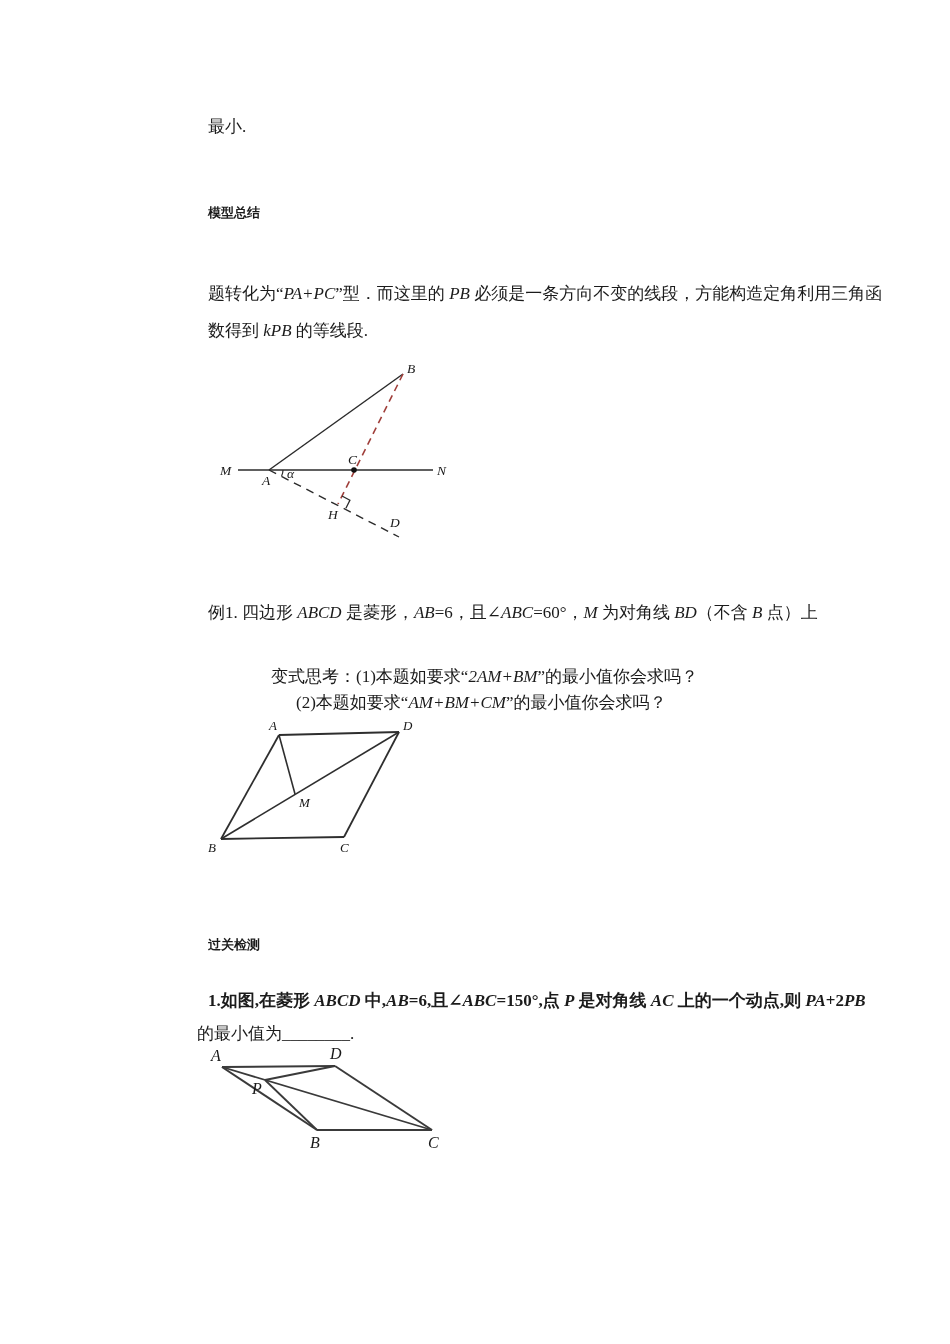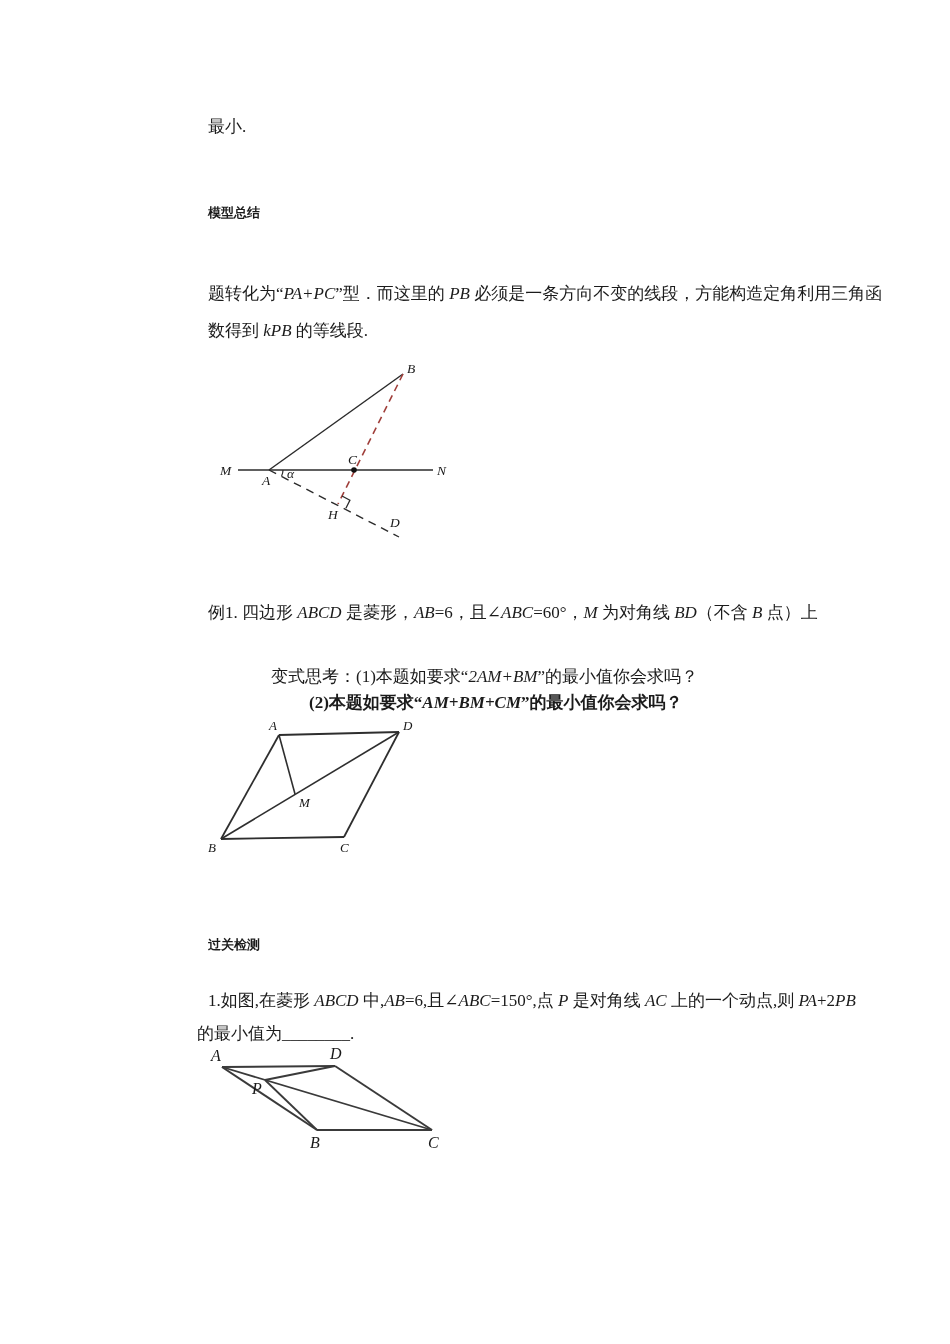--- a/index.html
+++ b/index.html
@@ -61,39 +61,39 @@
     <text x="141" y="106">C</text>
     <text x="121" y="161">H</text>
     <text x="183" y="169">D</text>
     <text x="80" y="120" font-size="12.5">α</text>
   </svg>
 
   <div class="abs t" style="left:141px; top:588px;margin-top:14px;"><span>例1. 四边形 </span><i>ABCD</i><span> 是菱形，</span><i>AB</i><span>=6，且∠</span><i>ABC</i><span>=60°，</span><i>M</i><span> 为对角线 </span><i>BD</i><span>（不含 </span><i>B</i><span> 点）上</span></div>
 
 
   <div class="abs t" style="left:159px; top:666px;margin-left:45px;"><span>变式思考：(1)本题如要求“</span><i>2AM+BM</i><span>”的最小值你会求吗？</span></div>
-  <div class="abs t" style="left:242px; top:692px;font-weight:bold;"><span>(2)本题如要求“</span><i>AM+BM+CM</i><span>”的最小值你会求吗？</span></div>
+  <div class="abs t" style="left:229px; top:692px;"><span>(2)本题如要求“</span><i>AM+BM+CM</i><span>”的最小值你会求吗？</span></div>
 
   <svg class="fig fig2 abs" style="left:140px; top:718px;" width="215" height="140" viewBox="0 0 215 140">
     <line x1="72" y1="17" x2="192" y2="14" stroke="#2e2e2e" stroke-width="1.8"></line>
     <line x1="72" y1="17" x2="14" y2="121" stroke="#2e2e2e" stroke-width="1.8"></line>
     <line x1="14" y1="121" x2="137" y2="119" stroke="#2e2e2e" stroke-width="1.8"></line>
     <line x1="137" y1="119" x2="192" y2="14" stroke="#2e2e2e" stroke-width="1.8"></line>
     <line x1="14" y1="121" x2="192" y2="14" stroke="#2e2e2e" stroke-width="1.6"></line>
     <line x1="72" y1="17" x2="88" y2="76" stroke="#2e2e2e" stroke-width="1.6"></line>
     <text x="62" y="12">A</text>
     <text x="196" y="12">D</text>
     <text x="1" y="134">B</text>
     <text x="133" y="134">C</text>
     <text x="92" y="89">M</text>
   </svg>
 
   <div class="abs heading" style="left:141px; top:936px;">过关检测</div>
 
-  <div class="abs t" style="left:141px; top:990px;"><span>1.如图,在菱形 </span><i>ABCD</i><span> 中,</span><i>AB</i><span>=6,且∠</span><i>ABC</i><span>=150°,点 </span><i>P</i><span> 是对角线 </span><i>AC</i><span> 上的一个动点,则 </span><i>PA</i><span>+2</span><i>PB</i></div>
+  <div class="abs t" style="left:141px; top:990px;font-weight:bold;"><span>1.如图,在菱形 </span><i>ABCD</i><span> 中,</span><i>AB</i><span>=6,且∠</span><i>ABC</i><span>=150°,点 </span><i>P</i><span> 是对角线 </span><i>AC</i><span> 上的一个动点,则 </span><i>PA</i><span>+2</span><i>PB</i></div>
   <div class="abs t" style="left:130px; top:1015px;margin-top:8px;"><span>的最小值为</span><span>________</span><span>.</span></div>
 
   <svg class="fig fig3 abs" style="left:138px; top:1046px;" width="245" height="120" viewBox="0 0 245 120">
     <line x1="17" y1="21" x2="130" y2="20" stroke="#3a3a3a" stroke-width="2"></line>
     <line x1="17" y1="21" x2="112" y2="84" stroke="#3a3a3a" stroke-width="2"></line>
     <line x1="112" y1="84" x2="227" y2="84" stroke="#3a3a3a" stroke-width="2"></line>
     <line x1="130" y1="20" x2="227" y2="84" stroke="#3a3a3a" stroke-width="2"></line>
     <line x1="17" y1="21" x2="227" y2="84" stroke="#3a3a3a" stroke-width="1.8"></line>
     <line x1="60" y1="34" x2="130" y2="20" stroke="#3a3a3a" stroke-width="1.8"></line>
     <line x1="60" y1="34" x2="112" y2="84" stroke="#3a3a3a" stroke-width="1.8"></line>

